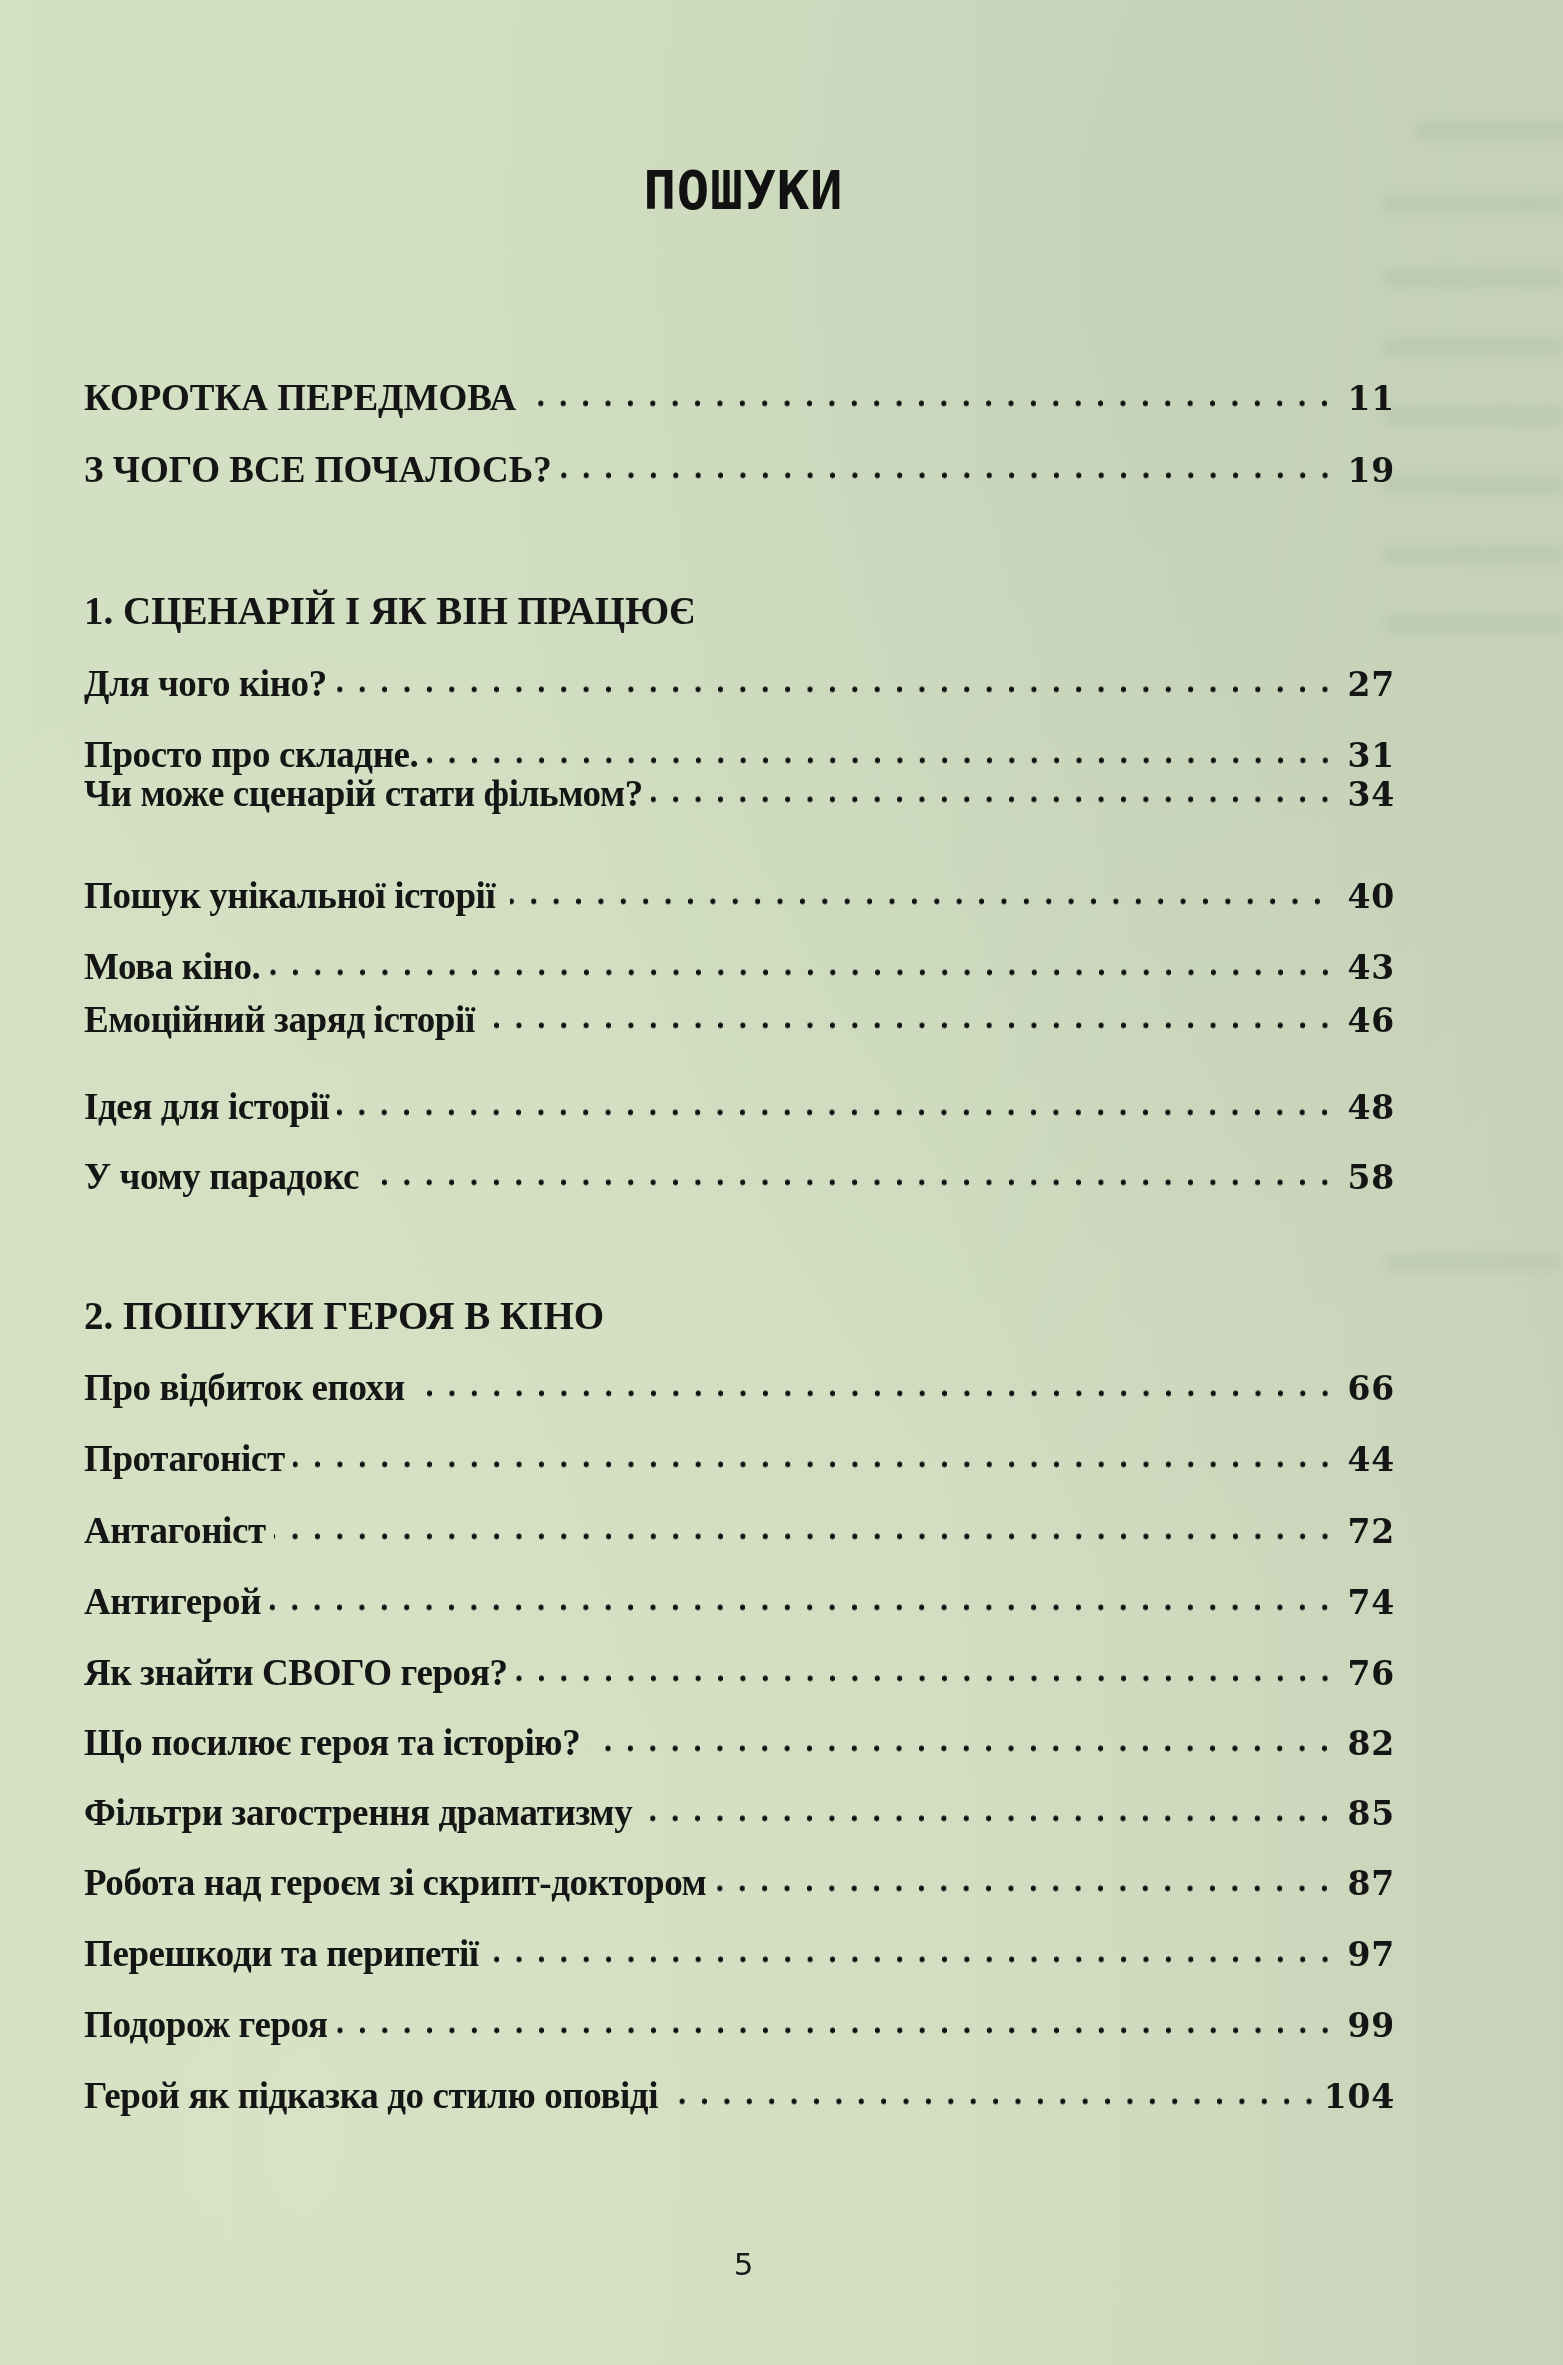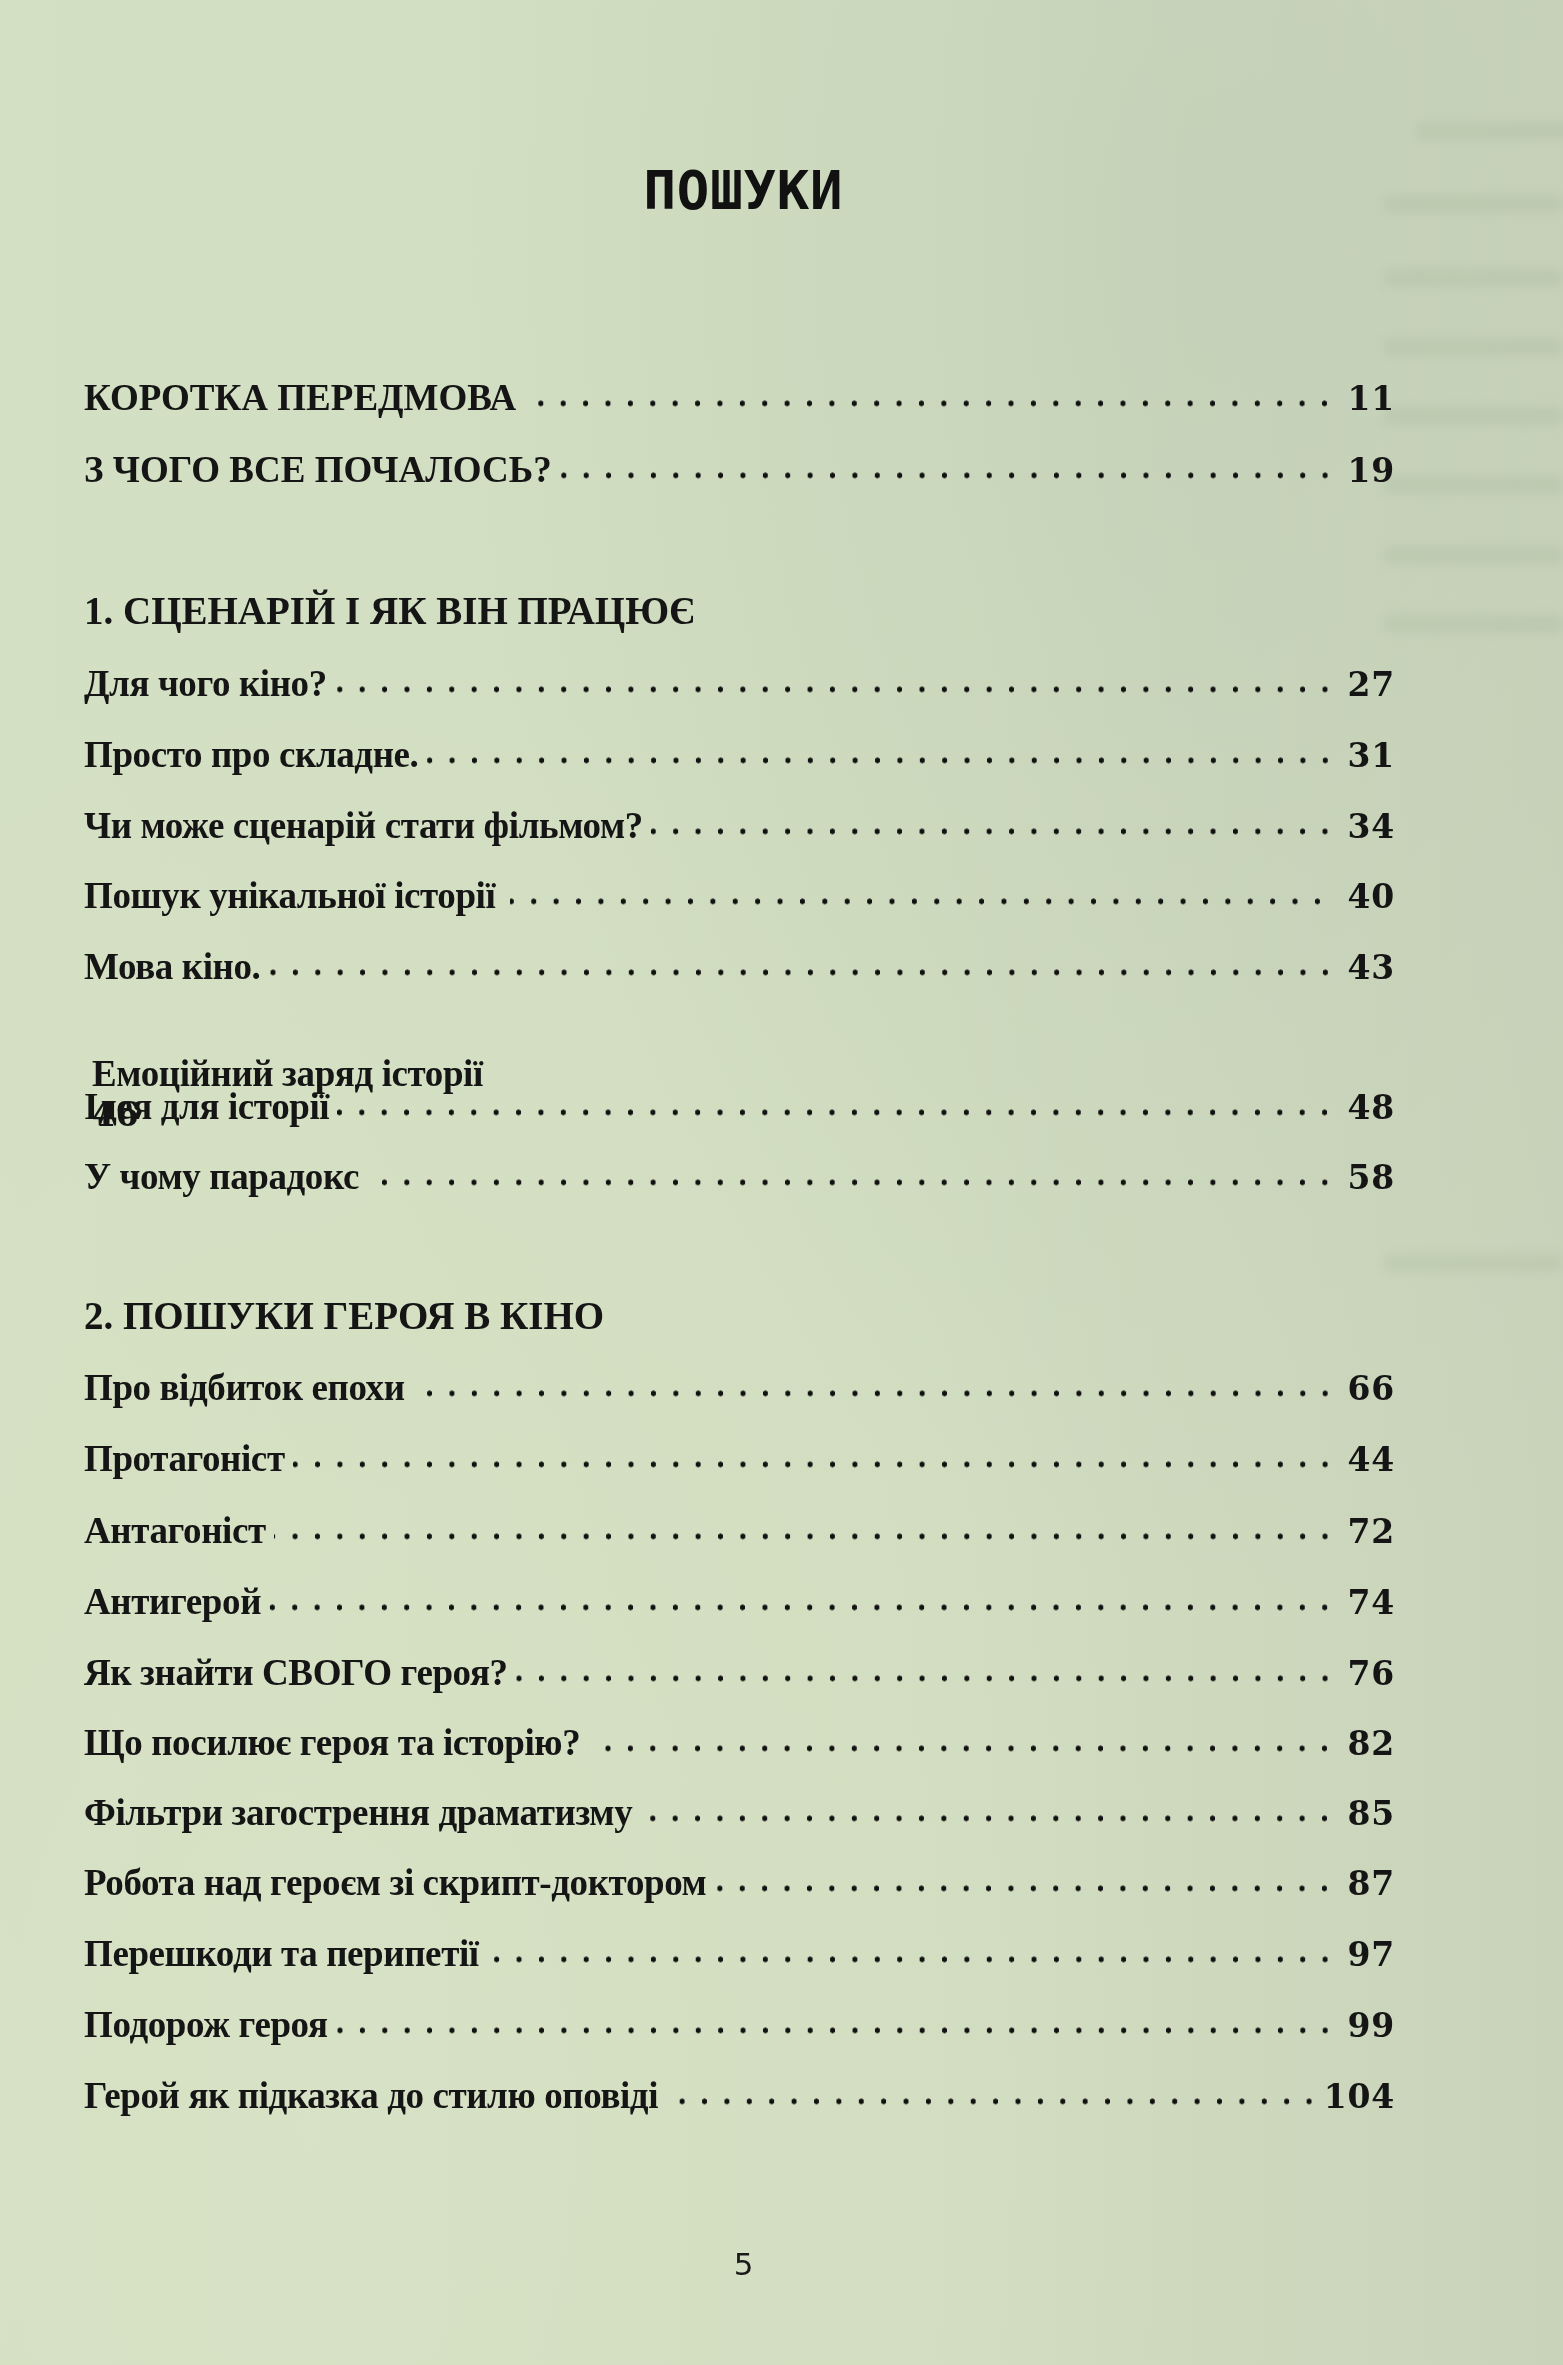--- a/index.html
+++ b/index.html
@@ -138,36 +138,36 @@
   <div class="toc-row" style="top:662px;">
     <span class="label">Для чого кіно?</span>
     <span class="leader"></span>
     <span class="page-num">27</span>
   </div>
   <div class="toc-row" style="top:733px;">
     <span class="label">Просто про складне.</span>
     <span class="leader"></span>
     <span class="page-num">31</span>
   </div>
-  <div class="toc-row" style="top:804px;">
+  <div class="toc-row" style="top:772px;">
     <span class="label">Чи може сценарій стати фільмом?</span>
     <span class="leader"></span>
     <span class="page-num">34</span>
   </div>
   <div class="toc-row" style="top:874px;gap:7px;">
     <span class="label">Пошук унікальної історії</span>
     <span class="leader"></span>
     <span class="page-num">40</span>
   </div>
   <div class="toc-row" style="top:945px;">
     <span class="label">Мова кіно.</span>
     <span class="leader"></span>
     <span class="page-num">43</span>
   </div>
-  <div class="toc-row" style="top:1052px;flex-direction:column;">
+  <div class="toc-row" style="top:998px;">
     <span class="label">Емоційний заряд історії</span>
     <span class="leader"></span>
     <span class="page-num">46</span>
   </div>
   <div class="toc-row" style="top:1085px;">
     <span class="label">Ідея для історії</span>
     <span class="leader"></span>
     <span class="page-num">48</span>
   </div>
   <div class="toc-row" style="top:1155px;">

